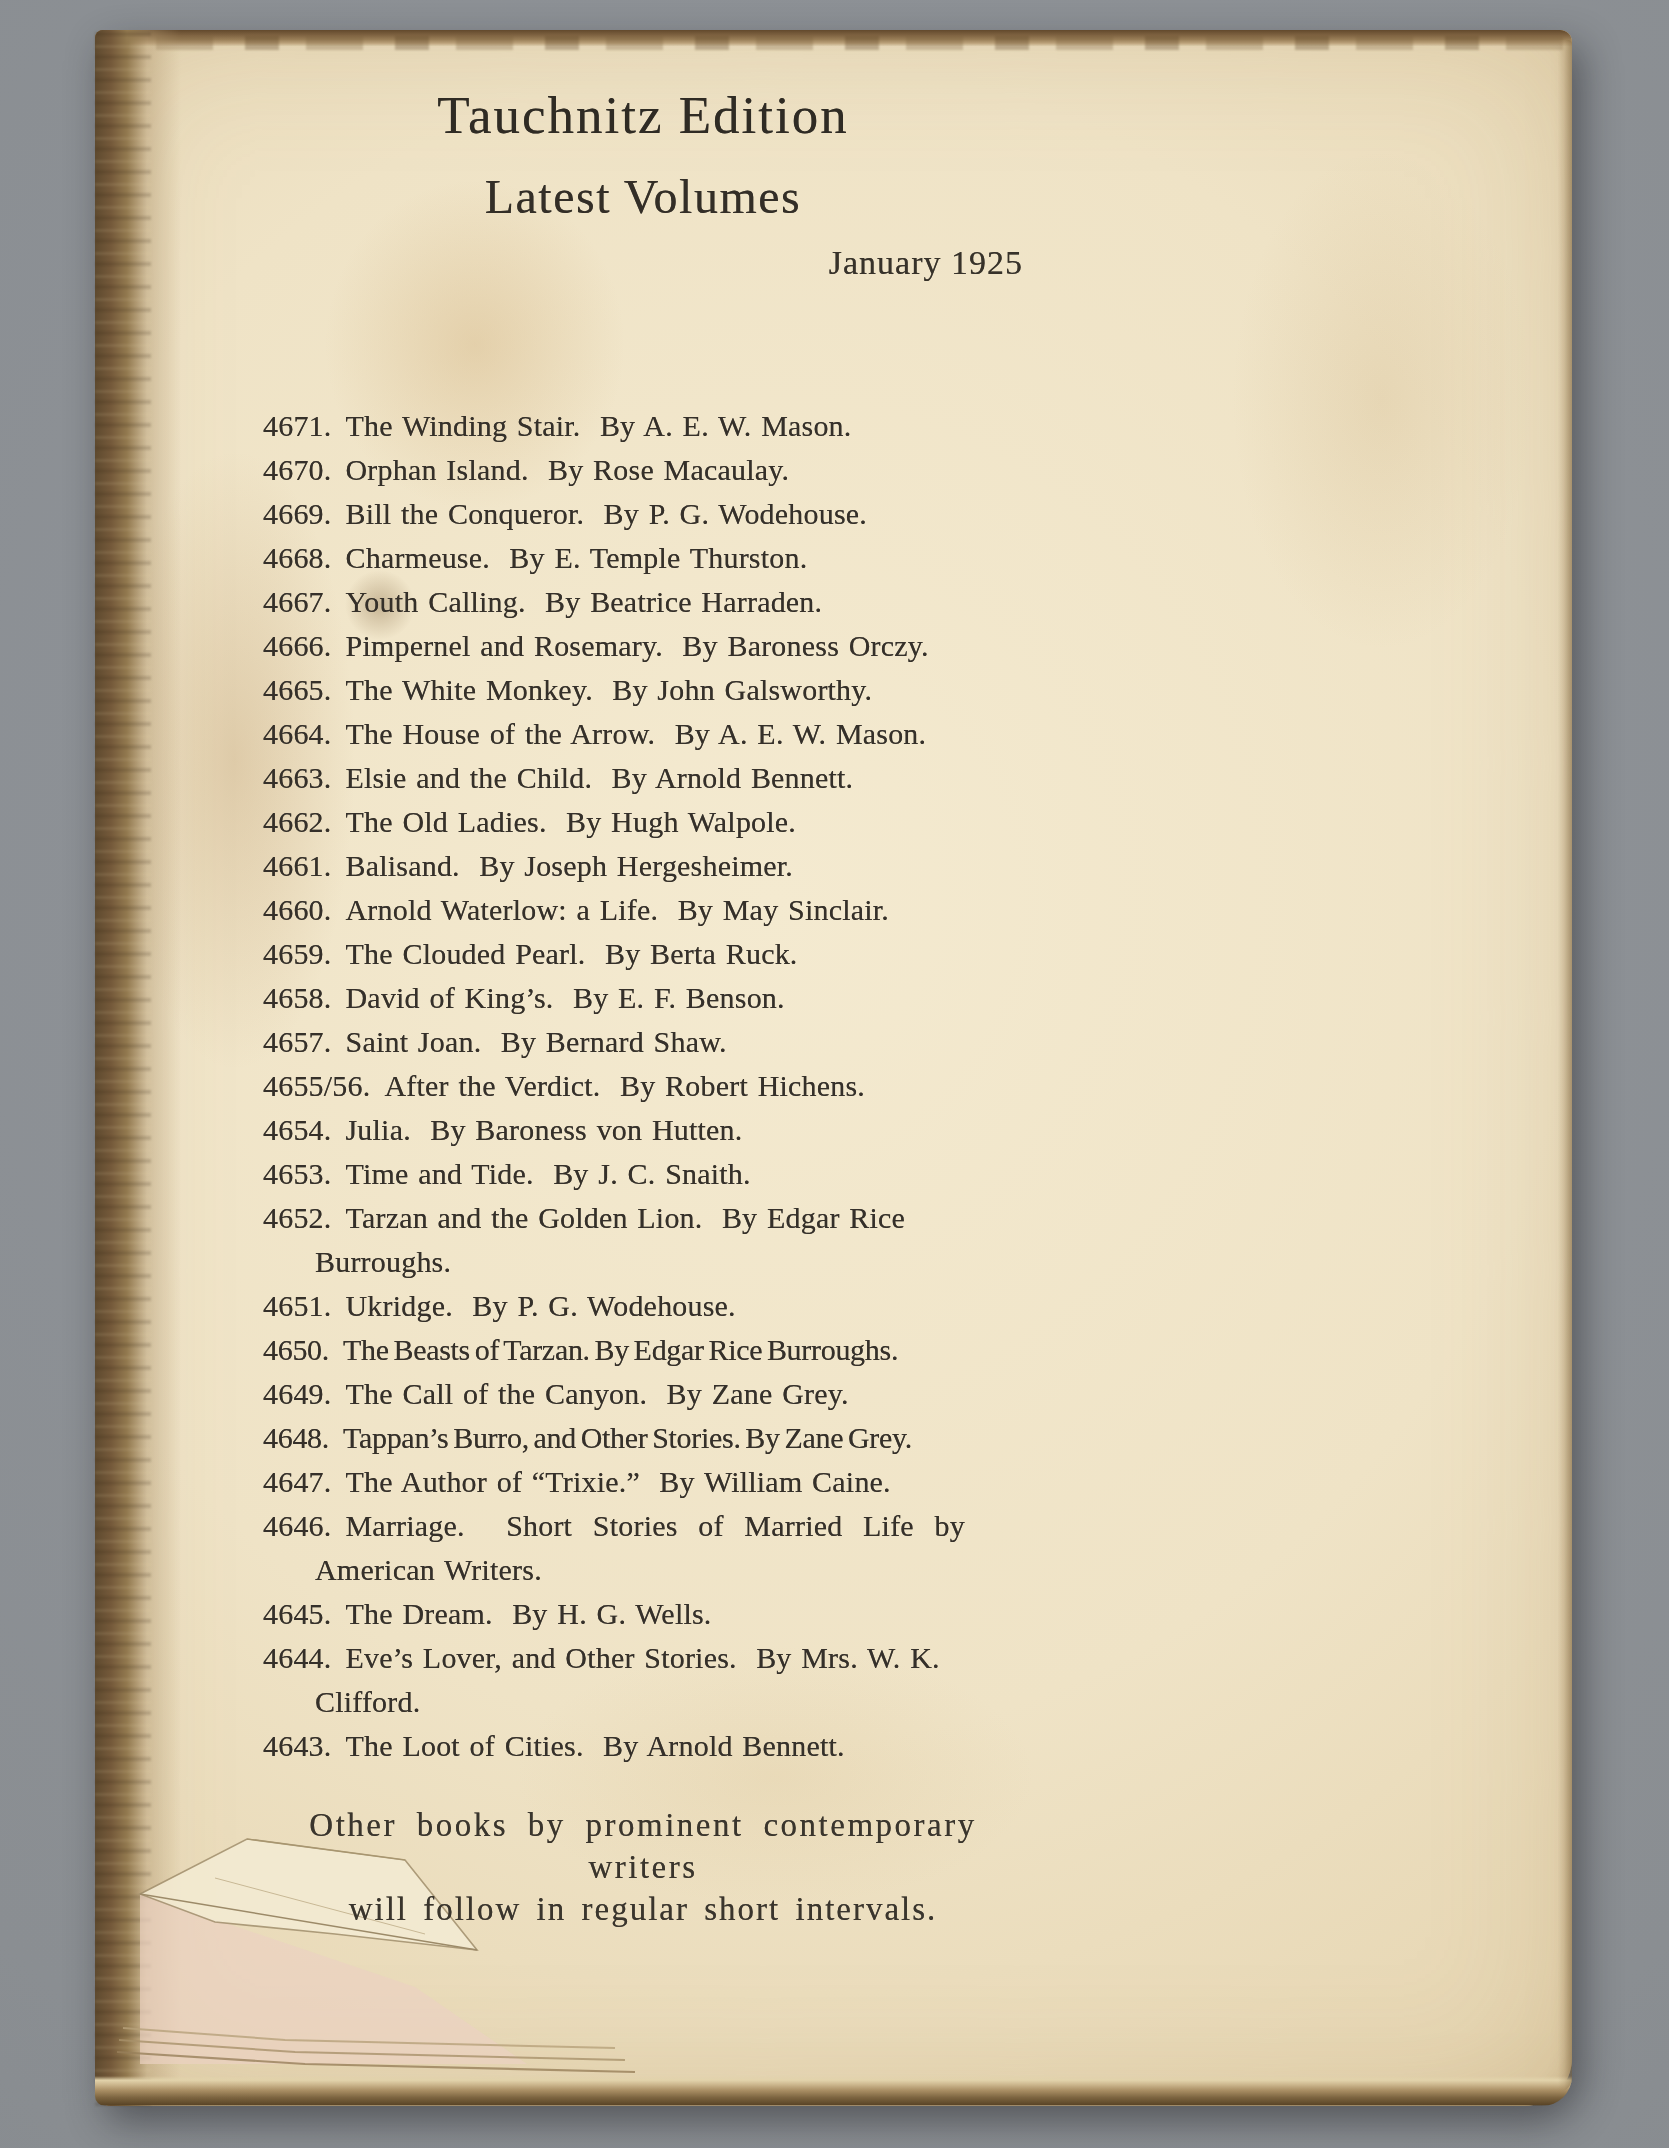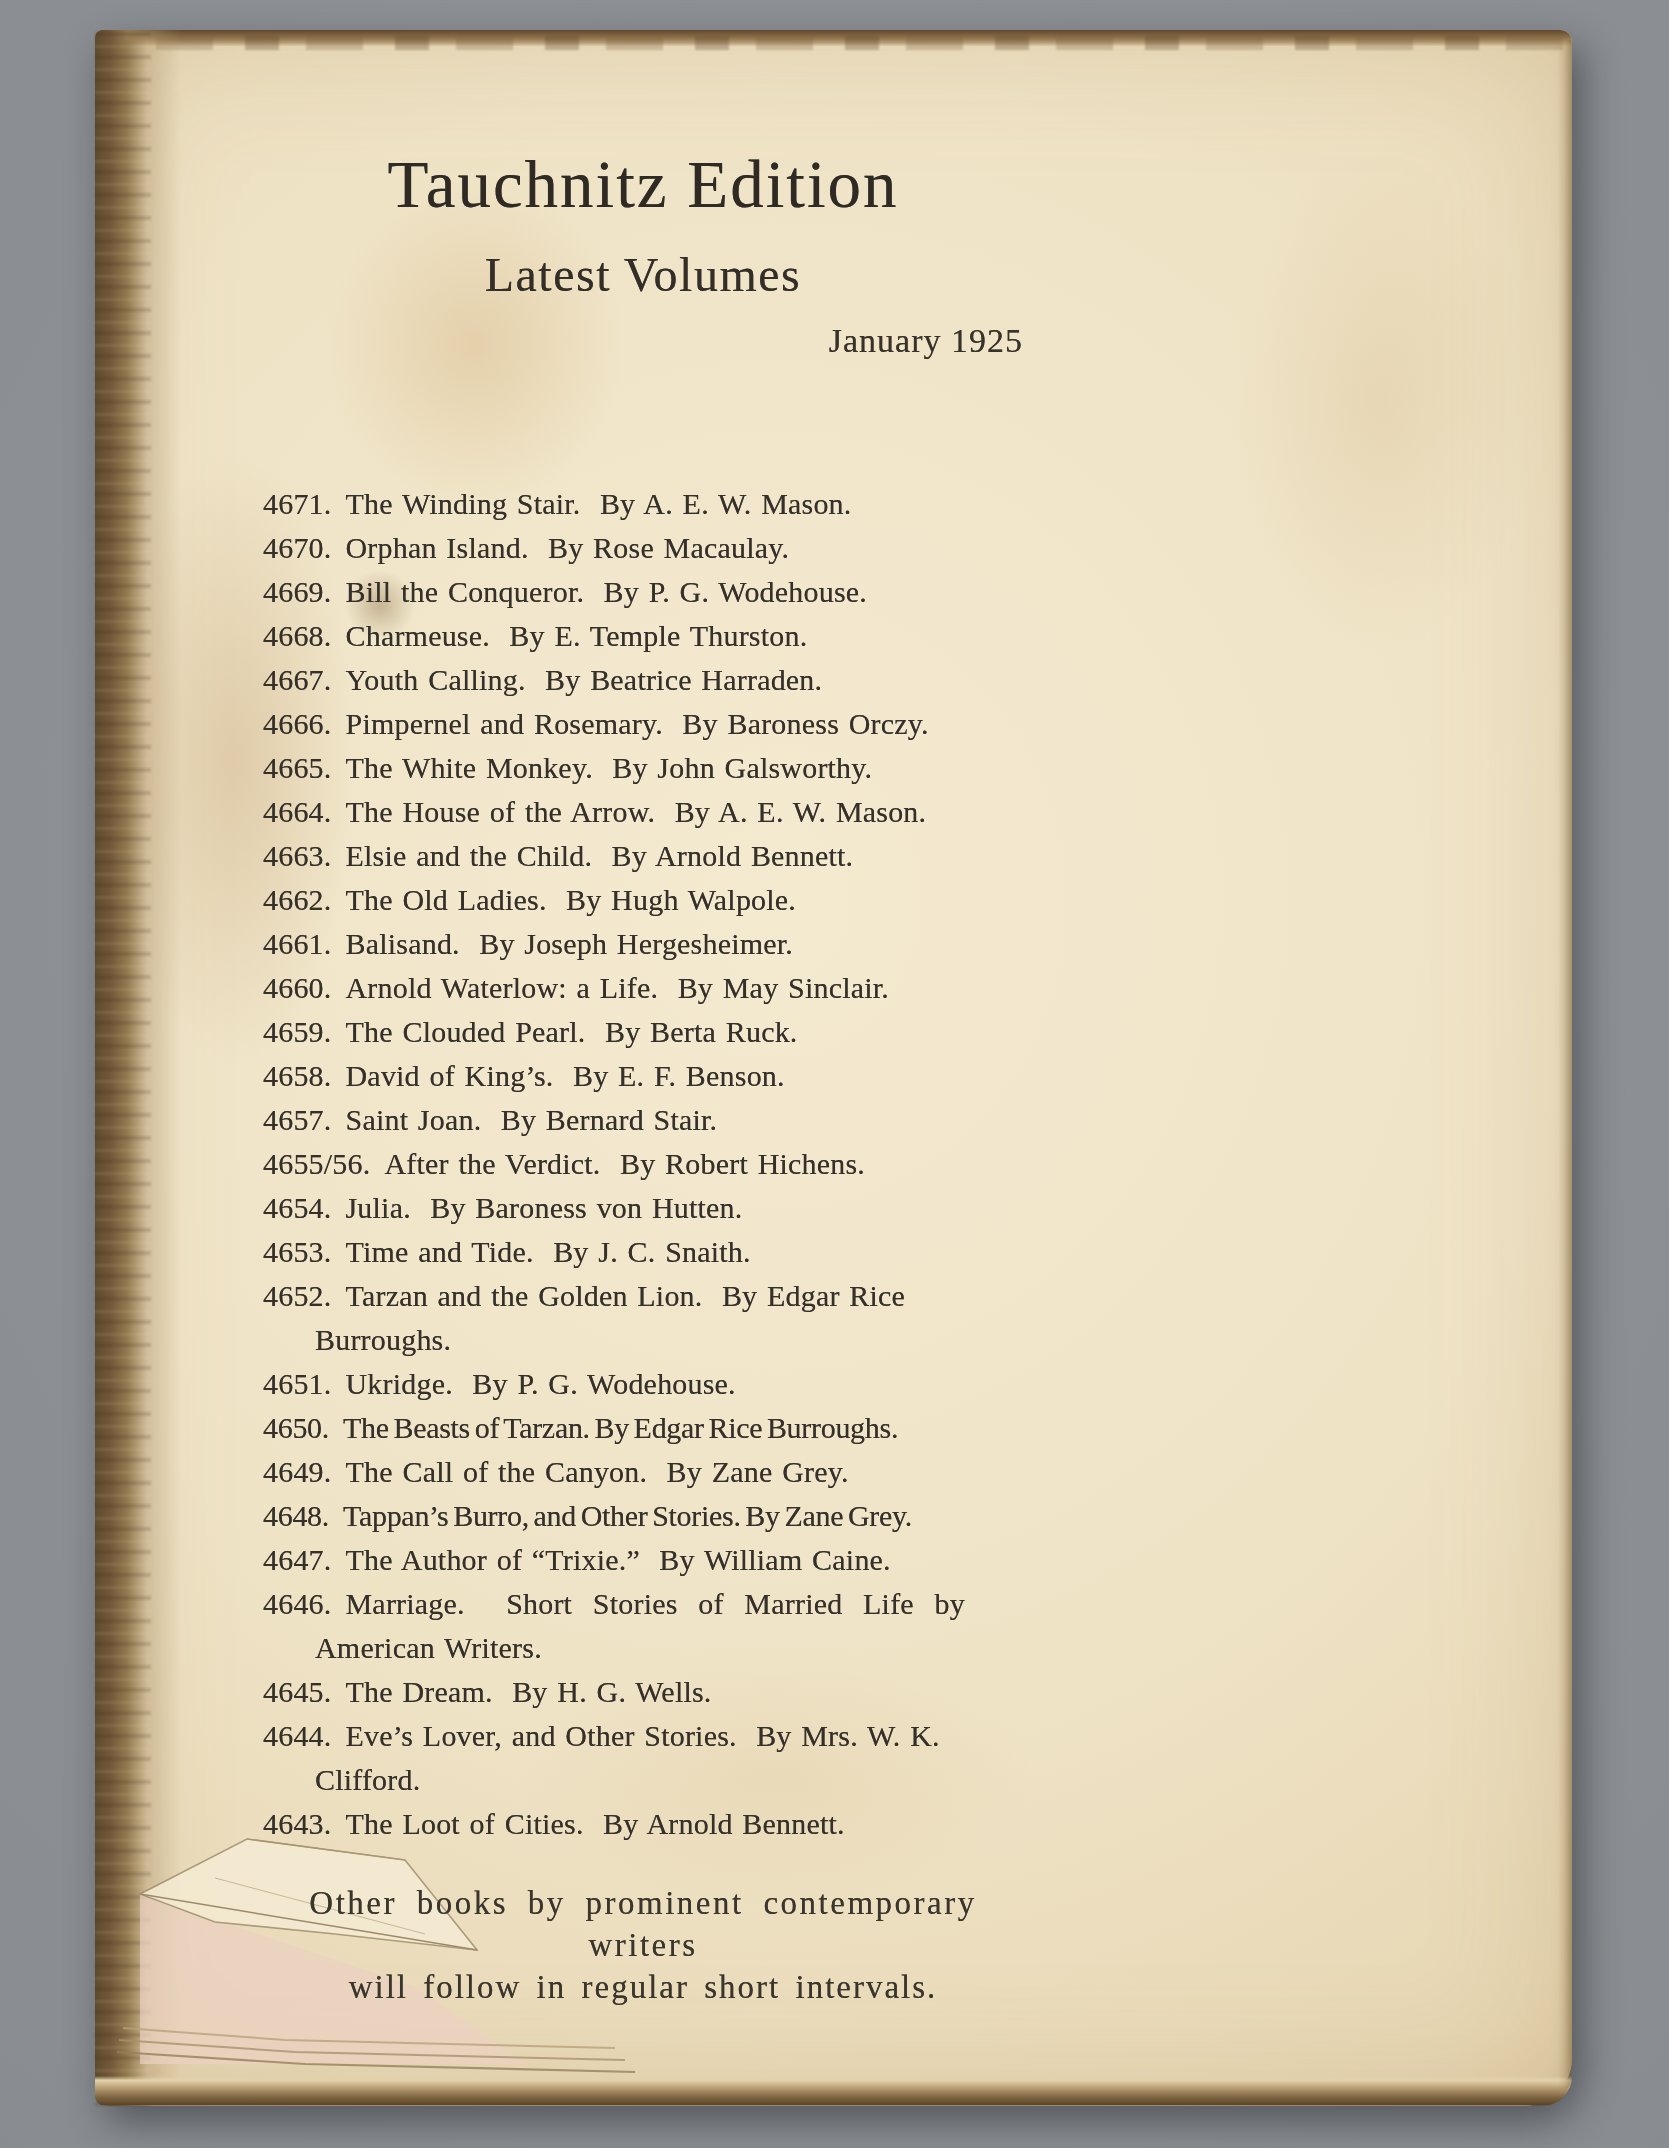--- a/index.html
+++ b/index.html
@@ -40,21 +40,21 @@
   .stain-3{right:40px;top:120px;width:300px;height:500px;
     background:radial-gradient(closest-side, rgba(190,155,100,.18), rgba(190,155,100,0));}
   .stain-4{left:250px;top:540px;width:70px;height:70px;
     background:radial-gradient(closest-side, rgba(120,90,50,.35), rgba(120,90,50,0));}
   .stain-5{left:420px;bottom:200px;width:520px;height:260px;
     background:radial-gradient(closest-side, rgba(205,175,120,.16), rgba(205,175,120,0));}
   .dogear{position:absolute;left:0;bottom:4px;width:560px;height:320px;}
   .content{position:absolute;left:168px;top:0;width:1010px;color:#35302a;}
   .head-block{width:760px;text-align:center;}
   h1,h2,h3{margin:0;font-weight:normal;}
-  h1{margin-top:116px;font-size:67px;letter-spacing:2px;color:#2f2b24;}
+  h1{margin-top:55px;font-size:53px;letter-spacing:2px;color:#2f2b24;}
   h2{margin-top:24px;font-size:48px;letter-spacing:1.5px;color:#332e27;}
   h3{margin-top:20px;font-size:34px;letter-spacing:1px;color:#37322a;text-align:right;}
   .list{margin-top:122px;font-size:30px;line-height:44px;letter-spacing:.2px;word-spacing:2px;}
   .entry{white-space:pre;}
   .entry .num{display:inline-block;margin-right:14px;}
   .entry.tight{word-spacing:-2.5px;letter-spacing:-.3px;}
   .entry.spread{word-spacing:13px;}
   .entry-cont{white-space:pre;padding-left:52px;}
   .footer{margin-top:36px;font-size:33px;line-height:42px;color:#3a352d;}
   .footer .f1{letter-spacing:2.5px;word-spacing:9px;}
@@ -106,21 +106,21 @@
           <div class="entry"><span class="num">4667.</span><span class="etext">Youth Calling.  By Beatrice Harraden.</span></div>
           <div class="entry"><span class="num">4666.</span><span class="etext">Pimpernel and Rosemary.  By Baroness Orczy.</span></div>
           <div class="entry"><span class="num">4665.</span><span class="etext">The White Monkey.  By John Galsworthy.</span></div>
           <div class="entry"><span class="num">4664.</span><span class="etext">The House of the Arrow.  By A. E. W. Mason.</span></div>
           <div class="entry"><span class="num">4663.</span><span class="etext">Elsie and the Child.  By Arnold Bennett.</span></div>
           <div class="entry"><span class="num">4662.</span><span class="etext">The Old Ladies.  By Hugh Walpole.</span></div>
           <div class="entry"><span class="num">4661.</span><span class="etext">Balisand.  By Joseph Hergesheimer.</span></div>
           <div class="entry"><span class="num">4660.</span><span class="etext">Arnold Waterlow: a Life.  By May Sinclair.</span></div>
           <div class="entry"><span class="num">4659.</span><span class="etext">The Clouded Pearl.  By Berta Ruck.</span></div>
           <div class="entry"><span class="num">4658.</span><span class="etext">David of King’s.  By E. F. Benson.</span></div>
-          <div class="entry"><span class="num">4657.</span><span class="etext">Saint Joan.  By Bernard Stair.</span></div>
+          <div class="entry"><span class="num">4657.</span><span class="etext">Saint Joan.  By Bernard Shaw.</span></div>
           <div class="entry"><span class="num">4655/56.</span><span class="etext">After the Verdict.  By Robert Hichens.</span></div>
           <div class="entry"><span class="num">4654.</span><span class="etext">Julia.  By Baroness von Hutten.</span></div>
           <div class="entry"><span class="num">4653.</span><span class="etext">Time and Tide.  By J. C. Snaith.</span></div>
           <div class="entry"><span class="num">4652.</span><span class="etext">Tarzan and the Golden Lion.  By Edgar Rice</span></div>
           <div class="entry-cont">Burroughs.</div>
           <div class="entry"><span class="num">4651.</span><span class="etext">Ukridge.  By P. G. Wodehouse.</span></div>
           <div class="entry tight"><span class="num">4650.</span><span class="etext">The Beasts of Tarzan. By Edgar Rice Burroughs.</span></div>
           <div class="entry"><span class="num">4649.</span><span class="etext">The Call of the Canyon.  By Zane Grey.</span></div>
           <div class="entry tight"><span class="num">4648.</span><span class="etext">Tappan’s Burro, and Other Stories. By Zane Grey.</span></div>
           <div class="entry"><span class="num">4647.</span><span class="etext">The Author of “Trixie.”  By William Caine.</span></div>

